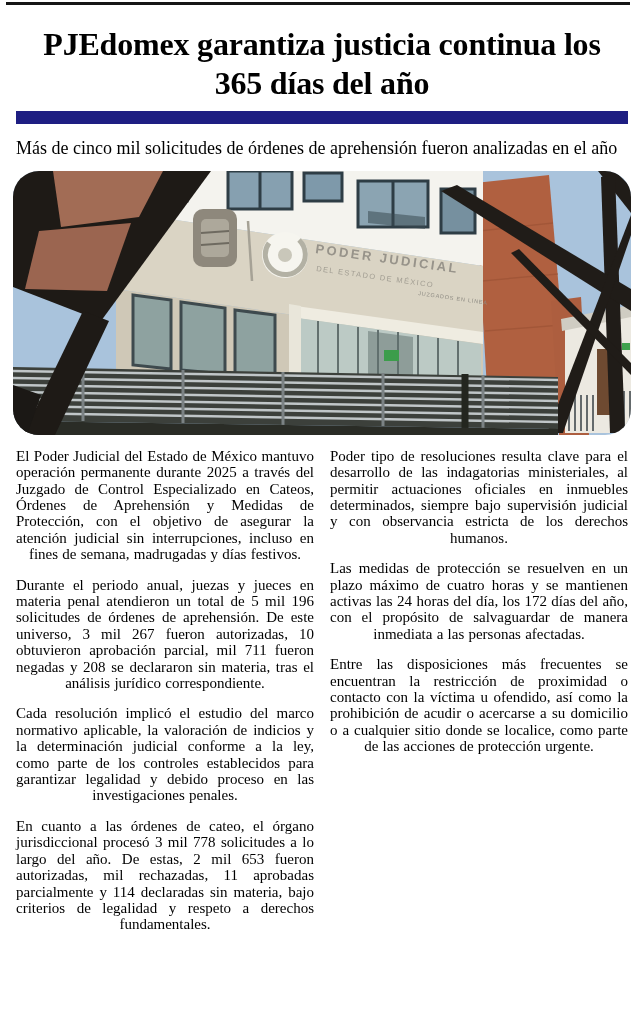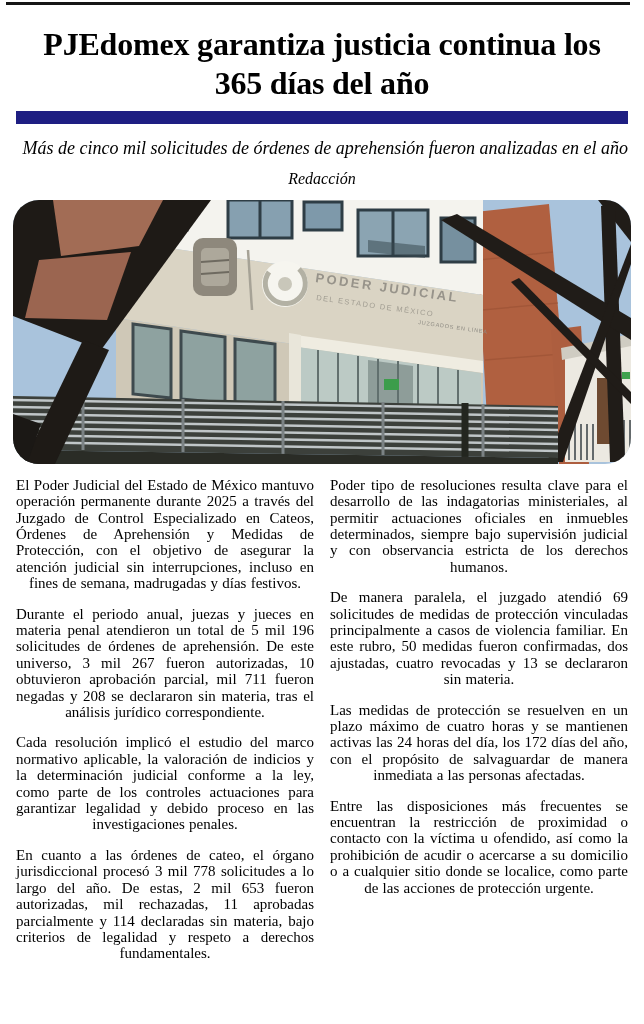--- a/index.html
+++ b/index.html
@@ -28,23 +28,22 @@
     text-align: center;
     margin: 20px 2px 8px;
     letter-spacing: -0.2px;
   }
   .accent-bar {
     height: 13px;
     background: #1e1e82;
     margin: 4px 0 0;
   }
   .subtitle {
-    font-style: italic;
     font-size: 18px;
-    text-align: right;
+    text-align: left;
     margin: 14px 0 0;
     line-height: 1.15;
   }
   .byline {
     font-style: italic;
     font-size: 16px;
     text-align: center;
     margin: 11px 0 0;
   }
   figure.photo {
@@ -77,21 +76,20 @@
 <div class="page">
 
   <div class="top-rule"></div>
 
   <h1 class="title">PJEdomex garantiza justicia continua los 365 días del año</h1>
 
   <div class="accent-bar"></div>
 
   <p class="subtitle">Más de cinco mil solicitudes de órdenes de aprehensión fueron analizadas en el año</p>
 
-  <p class="byline">Redacción</p>
 
   <figure class="photo">
     <svg viewBox="0 0 618 264" xmlns="http://www.w3.org/2000/svg">
 
       <rect x="0" y="0" width="618" height="264" fill="#a9c3dc"></rect>
 
       <g>
         <polygon points="462,12 536,4 554,212 474,218" fill="#b06040"></polygon>
         <line x1="466" y1="60" x2="540" y2="52" stroke="#9a5134" stroke-width="1.5" opacity="0.6"></line>
         <line x1="469" y1="110" x2="545" y2="103" stroke="#9a5134" stroke-width="1.5" opacity="0.6"></line>
@@ -213,24 +211,23 @@
         <polygon points="70,140 96,150 42,264 10,264" fill="#1e1a16"></polygon>
         <polygon points="0,214 28,224 14,264 0,264" fill="#1b1815"></polygon>
       </g>
     </svg>
   </figure>
 
   <div class="columns">
     <div class="col">
       <p>El Poder Judicial del Estado de México mantuvo operación permanente durante 2025 a través del Juzgado de Control Especializado en Cateos, Órdenes de Aprehensión y Medidas de Protección, con el objetivo de asegurar la atención judicial sin interrupciones, incluso en fines de semana, madrugadas y días festivos.</p>
       <p>Durante el periodo anual, juezas y jueces en materia penal atendieron un total de 5 mil 196 solicitudes de órdenes de aprehensión. De este universo, 3 mil 267 fueron autorizadas, 10 obtuvieron aprobación parcial, mil 711 fueron negadas y 208 se declararon sin materia, tras el análisis jurídico correspondiente.</p>
-      <p>Cada resolución implicó el estudio del marco normativo aplicable, la valoración de indicios y la determinación judicial conforme a la ley, como parte de los controles actuaciones para garantizar legalidad y debido proceso en las investigaciones penales.</p>
+      <p>Cada resolución implicó el estudio del marco normativo aplicable, la valoración de indicios y la determinación judicial conforme a la ley, como parte de los controles establecidos para garantizar legalidad y debido proceso en las investigaciones penales.</p>
       <p>En cuanto a las órdenes de cateo, el órgano jurisdiccional procesó 3 mil 778 solicitudes a lo largo del año. De estas, 2 mil 653 fueron autorizadas, mil rechazadas, 11 aprobadas parcialmente y 114 declaradas sin materia, bajo criterios de legalidad y respeto a derechos fundamentales.</p>
     </div>
     <div class="col">
       <p>Poder tipo de resoluciones resulta clave para el desarrollo de las indagatorias ministeriales, al permitir actuaciones oficiales en inmuebles determinados, siempre bajo supervisión judicial y con observancia estricta de los derechos humanos.</p>
-      <p>De manera paralela, el juzgado atendió 69 solicitudes de medidas de protección vinculadas principalmente a casos de violencia familiar. En este rubro, 50 medidas fueron confirmadas, dos ajustadas, cuatro revocadas y 13 se declararon sin materia.</p>
       <p>Las medidas de protección se resuelven en un plazo máximo de cuatro horas y se mantienen activas las 24 horas del día, los 172 días del año, con el propósito de salvaguardar de manera inmediata a las personas afectadas.</p>
       <p>Entre las disposiciones más frecuentes se encuentran la restricción de proximidad o contacto con la víctima u ofendido, así como la prohibición de acudir o acercarse a su domicilio o a cualquier sitio donde se localice, como parte de las acciones de protección urgente.</p>
     </div>
   </div>
 
 </div>
 
 </body></html>

